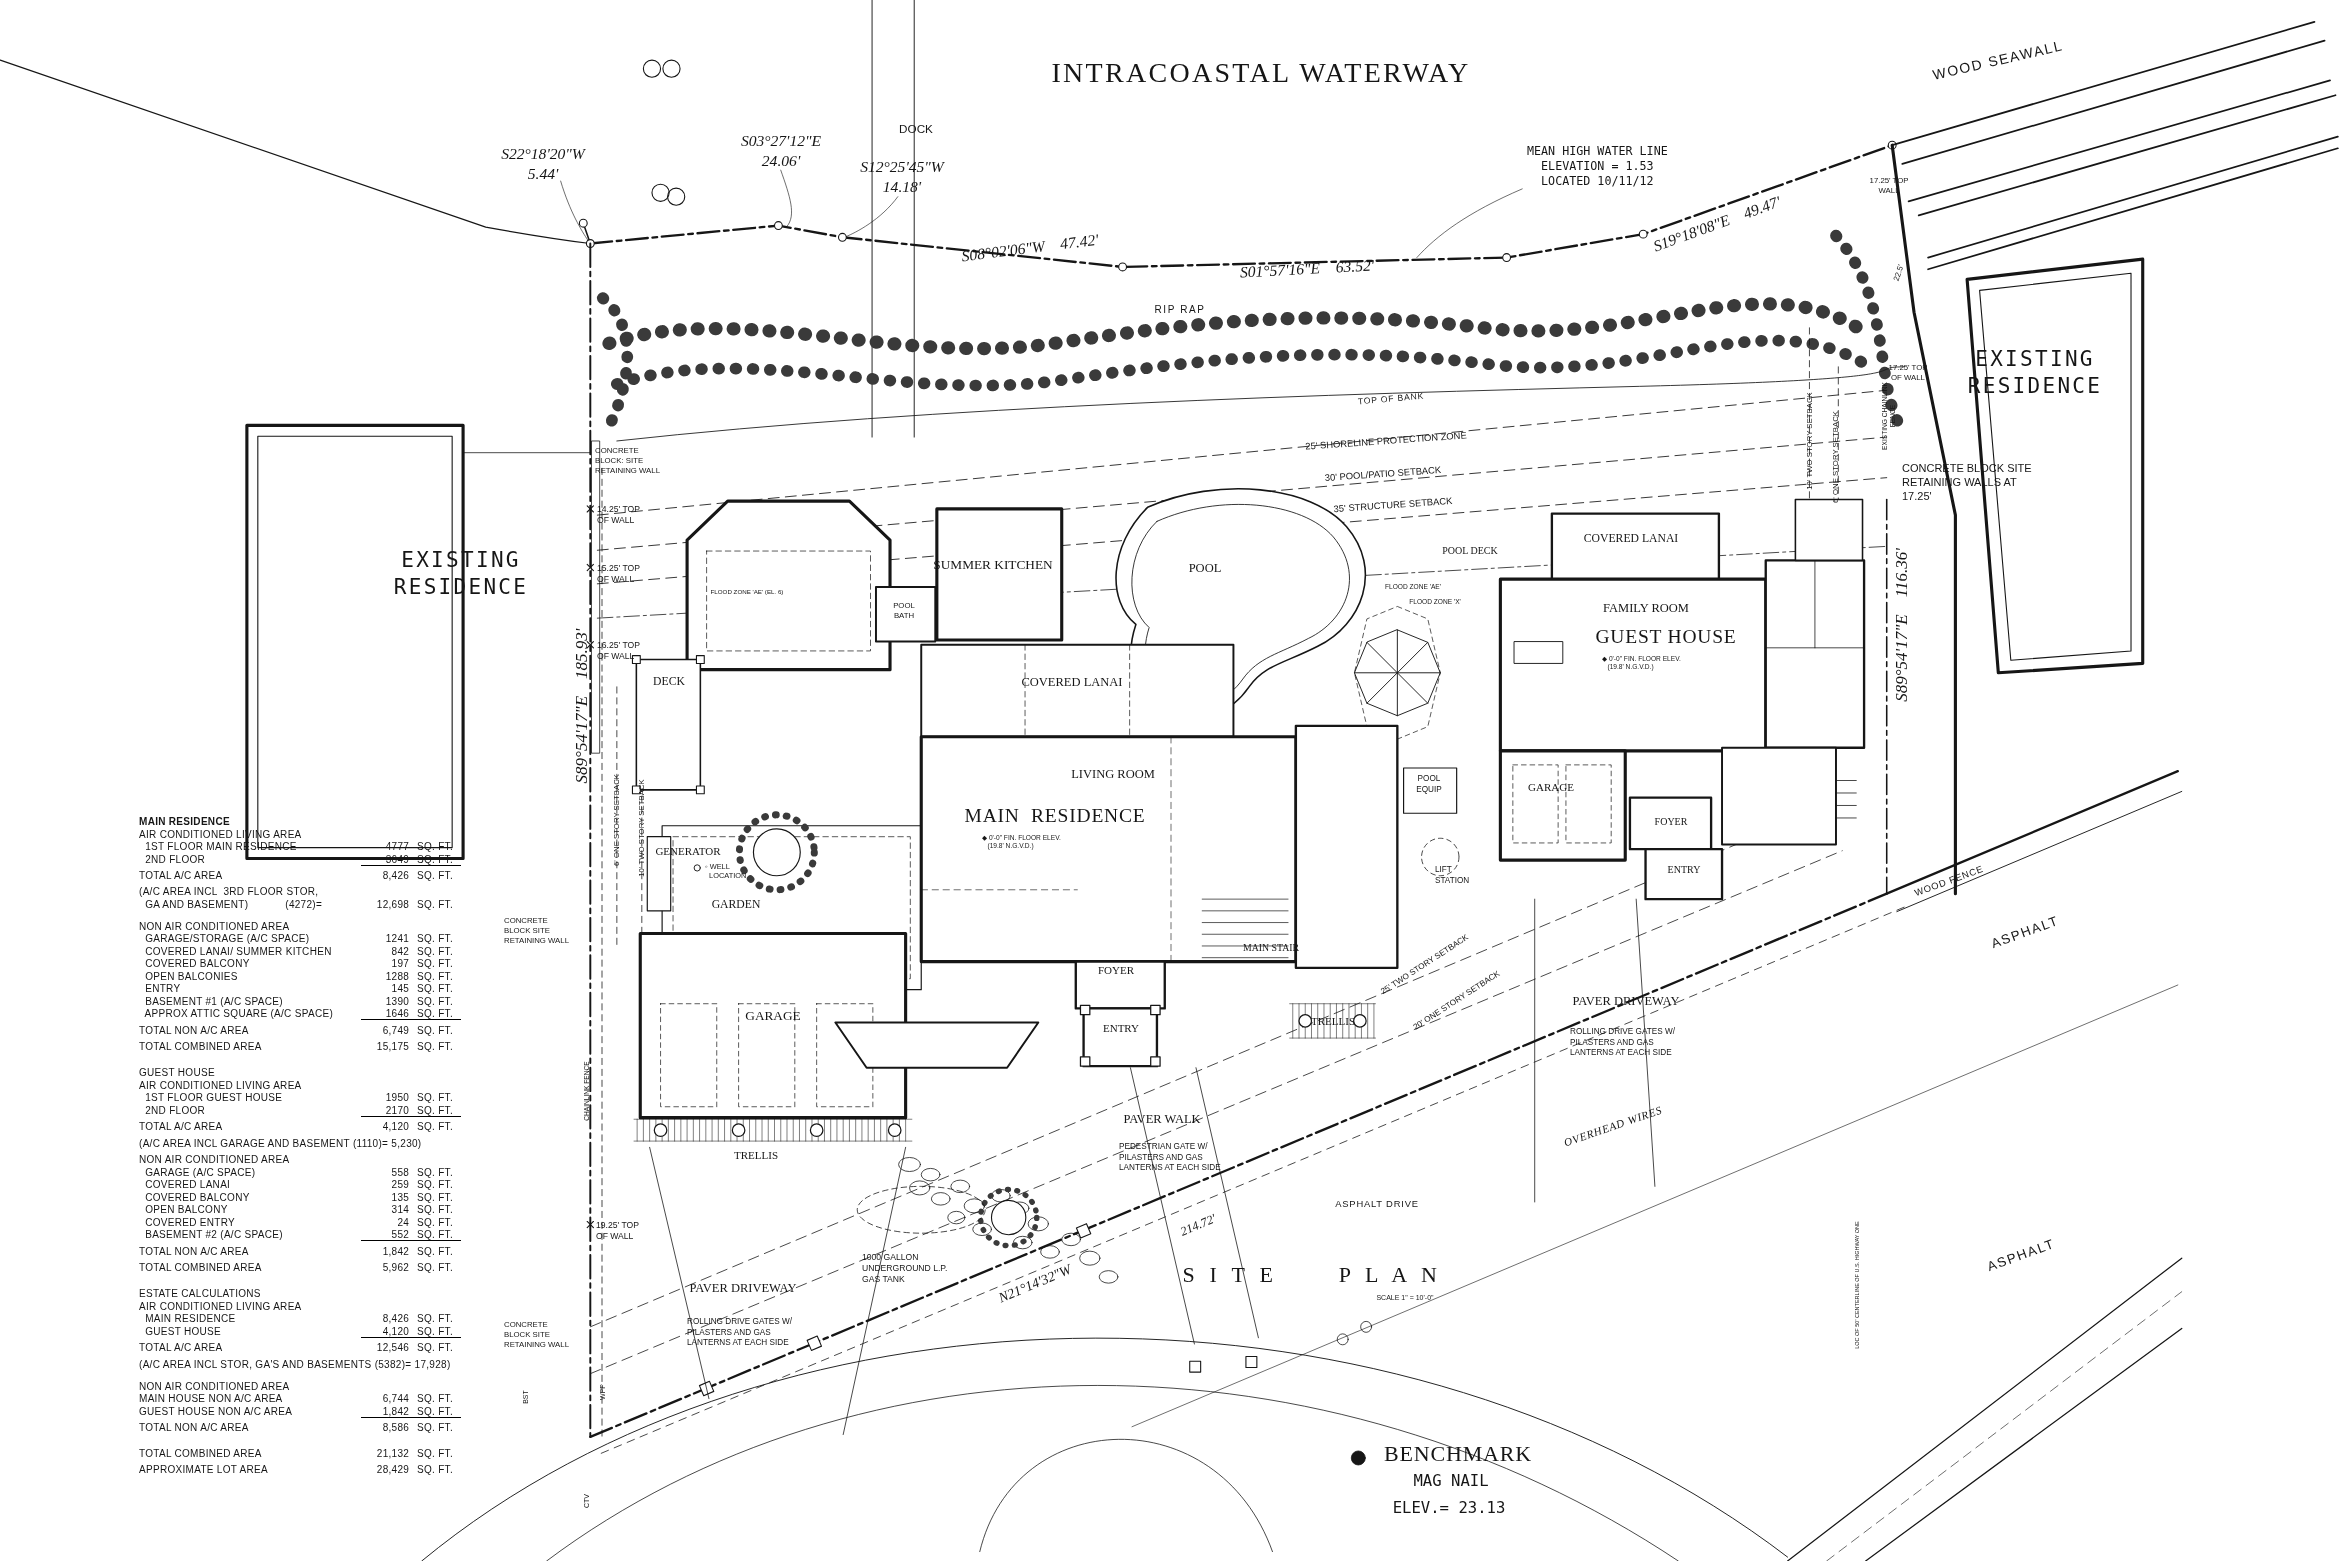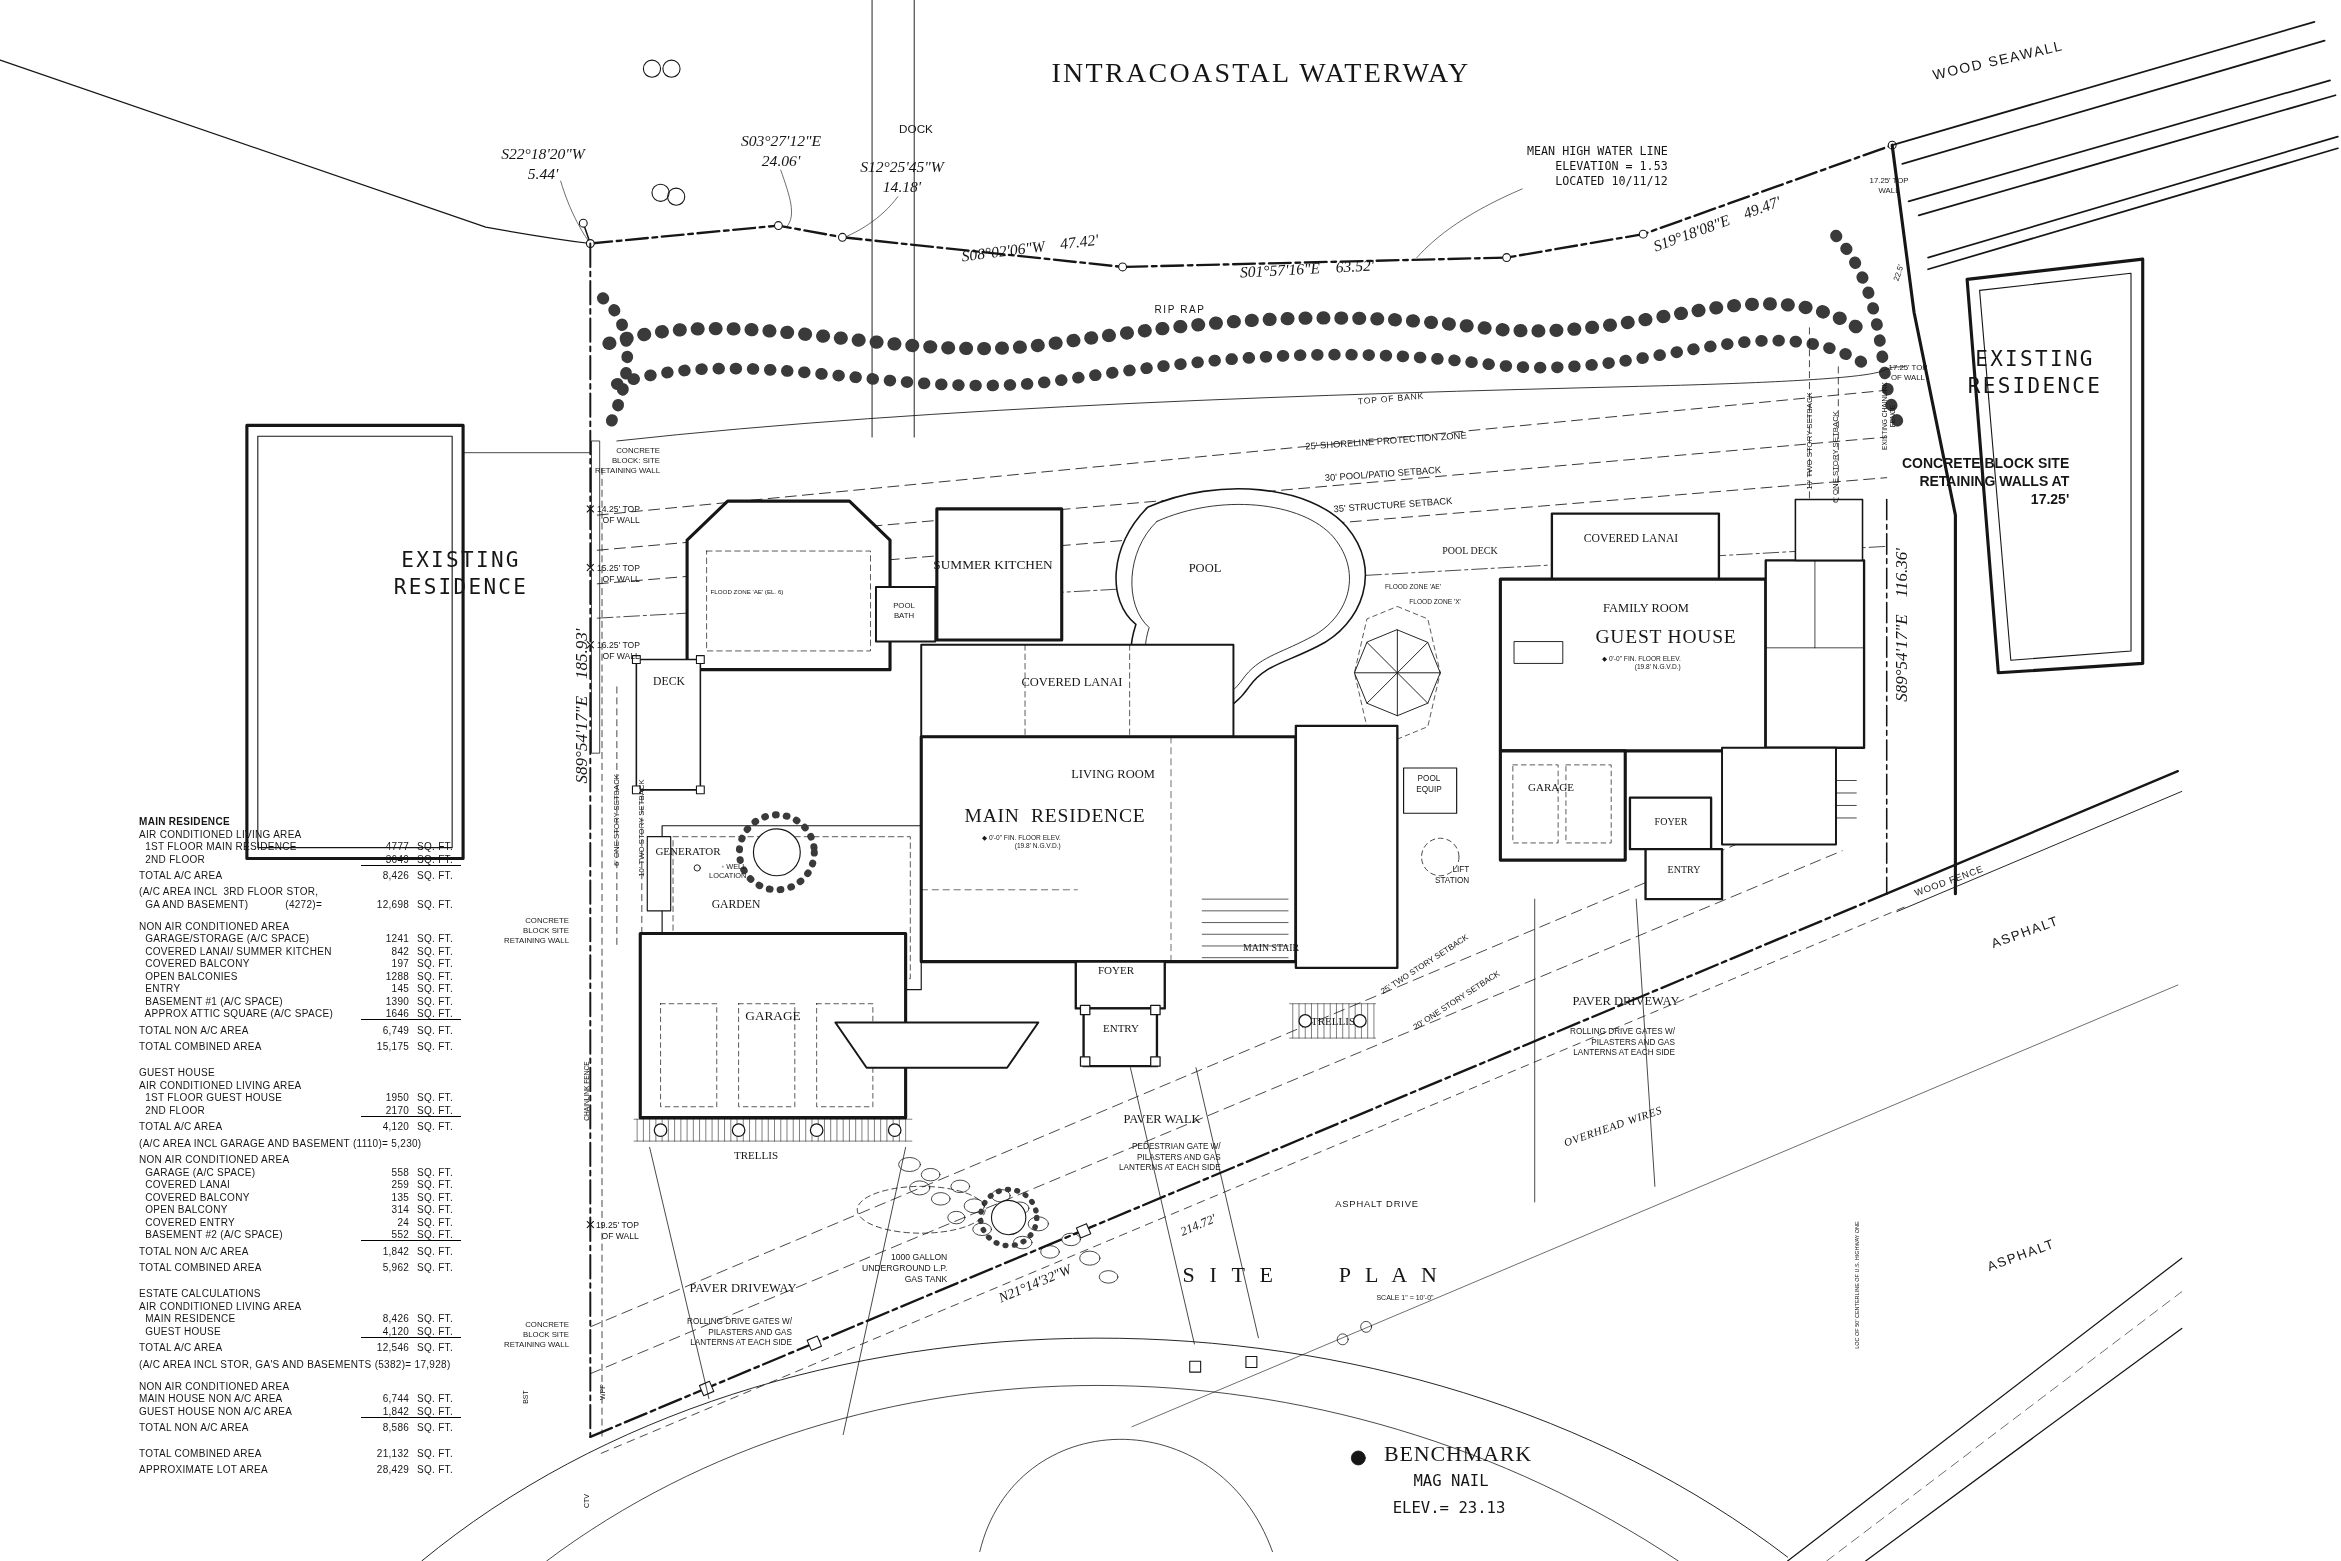--- a/index.html
+++ b/index.html
@@ -1,20 +1,20 @@
 <!DOCTYPE html>
 <html style="font-size:12.5px"><head>
 <meta charset="utf-8">
 <style>
   html,body{margin:0;padding:0;background:#fff;}
   body{width:2342px;height:1561px;position:relative;overflow:hidden;
        font-family:"Liberation Sans",sans-serif;color:#161616;}
   svg{position:absolute;left:0;top:0;}
   .lbl{position:absolute;white-space:pre;line-height:1.28;text-align:center;}
-  .left{text-align:right;}
+  .left{text-align:left;}
   .serif{font-family:"Liberation Serif",serif;}
   .it{font-style:italic;}
   .mono{font-family:"DejaVu Sans Mono",monospace;}
   
   #sqft{position:absolute;left:139px;top:817px;width:322px;font-size:10px;
         letter-spacing:0.3px;line-height:1;}
   #sqft .title{font-family:"Liberation Serif",serif;font-size:21px;letter-spacing:0.8px;
         text-align:center;border-bottom:2px solid #000;padding-bottom:5.5px;margin-bottom:12.5px;}
   .row{display:flex;align-items:baseline;height:12.5px;}
   .row .lab{flex:1 1 auto;white-space:pre;}
@@ -479,21 +479,21 @@
     <div class="lbl " style="left: 1393px; top: 505px; font-size: 9.4px; transform: translate(-50%, -50%) rotate(-4deg);">35' STRUCTURE SETBACK</div>
     <div class="lbl mono" style="left: 461px; top: 574px; font-size: 21px; letter-spacing: 2.3px; transform: translate(-50%, -50%) rotate(0deg);">EXISTING
 RESIDENCE</div>
     <div class="lbl mono" style="left: 2035px; top: 373px; font-size: 21px; letter-spacing: 2.3px; transform: translate(-50%, -50%) rotate(0deg);">EXISTING
 RESIDENCE</div>
     <div class="lbl " style="left: 1899px; top: 273px; font-size: 7.8px; transform: translate(-50%, -50%) rotate(-72deg);">22.5'</div>
     <div class="lbl " style="left: 1889px; top: 186px; font-size: 7.8px; transform: translate(-50%, -50%) rotate(0deg);">17.25' TOP
 WALL</div>
     <div class="lbl " style="left: 1908px; top: 373px; font-size: 7.8px; transform: translate(-50%, -50%) rotate(0deg);">17.25' TOP
 OF WALL</div>
-    <div class="lbl left" style="left: 1902px; top: 482px; font-size: 14px; transform: translate(0px, -50%) rotate(0deg); font-weight: bold;">CONCRETE BLOCK SITE
+    <div class="lbl left" style="left: 1902px; top: 482px; font-size: 11px; transform: translate(0px, -50%) rotate(0deg);">CONCRETE BLOCK SITE
 RETAINING WALLS AT
 17.25'</div>
     <div class="lbl " style="left: 1889px; top: 416px; font-size: 6.6px; transform: translate(-50%, -50%) rotate(-90deg);">EXISTING CHAINLINK
 FENCE</div>
     <div class="lbl " style="left: 1810px; top: 441px; font-size: 7.8px; transform: translate(-50%, -50%) rotate(-90deg);">10' TWO STORY SETBACK</div>
     <div class="lbl " style="left: 1836px; top: 457px; font-size: 7.8px; transform: translate(-50%, -50%) rotate(-90deg);">6' ONE STORY SETBACK</div>
     <div class="lbl serif it" style="left: 1902px; top: 625px; font-size: 17px; transform: translate(-50%, -50%) rotate(-90deg);">S89°54'17"E    116.36'</div>
     <div class="lbl left" style="left: 595px; top: 461px; font-size: 7.8px; transform: translate(0px, -50%) rotate(0deg);">CONCRETE
 BLOCK: SITE
 RETAINING WALL</div>

